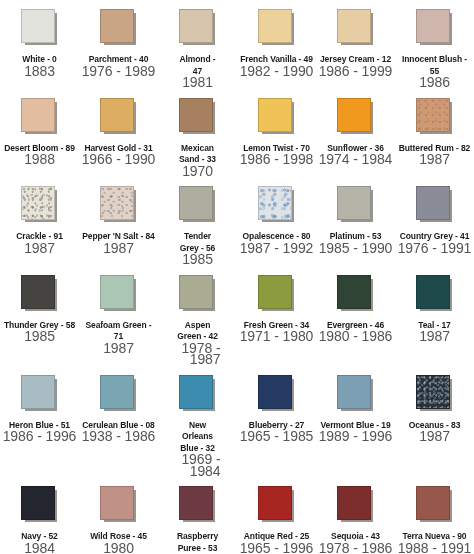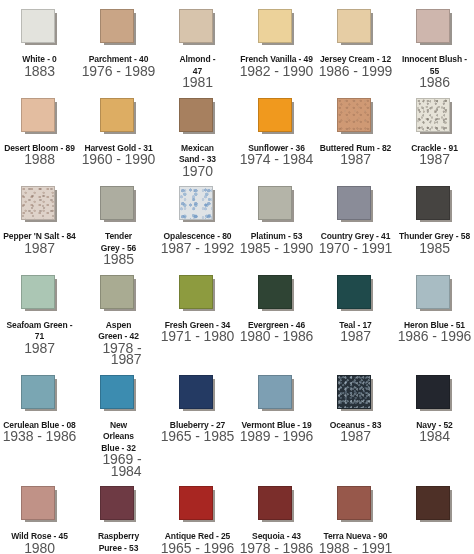--- a/index.html
+++ b/index.html
@@ -201,31 +201,38 @@
           <div class="chip" style="background-color: rgb(227, 189, 160);"></div>
         </div>
         <div class="chip-label">Desert Bloom - 89</div>
         <div class="chip-years">1988</div>
       </div>
       <div class="swatch-cell">
         <div class="chip-wrap">
           <div class="chip" style="background-color: rgb(221, 173, 99);"></div>
         </div>
         <div class="chip-label">Harvest Gold - 31</div>
-        <div class="chip-years">1960 - 1990</div>
+        <div class="chip-years">1966 - 1990</div>
       </div>
       <div class="swatch-cell narrow">
         <div class="chip-wrap">
           <div class="chip" style="background-color: rgb(167, 128, 95);"></div>
         </div>
         <div class="chip-label">Mexican Sand - 33</div>
         <div class="chip-years">1970</div>
       </div>
       <div class="swatch-cell">
         <div class="chip-wrap">
+          <div class="chip" style="background-color: rgb(240, 195, 87);"></div>
+        </div>
+        <div class="chip-label">Lemon Twist - 70</div>
+        <div class="chip-years">1986 - 1998</div>
+      </div>
+      <div class="swatch-cell">
+        <div class="chip-wrap">
           <div class="chip" style="background-color: rgb(240, 153, 30);"></div>
         </div>
         <div class="chip-label">Sunflower - 36</div>
         <div class="chip-years">1974 - 1984</div>
       </div>
       <div class="swatch-cell">
         <div class="chip-wrap">
           <div class="chip tex-rum" style="background-color: rgb(207, 153, 116);"></div>
         </div>
         <div class="chip-label">Buttered Rum - 82</div>
@@ -264,21 +271,21 @@
           <div class="chip" style="background-color: rgb(180, 180, 168);"></div>
         </div>
         <div class="chip-label">Platinum - 53</div>
         <div class="chip-years">1985 - 1990</div>
       </div>
       <div class="swatch-cell">
         <div class="chip-wrap">
           <div class="chip" style="background-color: rgb(138, 140, 152);"></div>
         </div>
         <div class="chip-label">Country Grey - 41</div>
-        <div class="chip-years">1970 - 1991</div>
+        <div class="chip-years">1976 - 1991</div>
       </div>
       <div class="swatch-cell">
         <div class="chip-wrap">
           <div class="chip" style="background-color: rgb(70, 68, 65);"></div>
         </div>
         <div class="chip-label">Thunder Grey - 58</div>
         <div class="chip-years">1985</div>
       </div>
       <div class="swatch-cell">
         <div class="chip-wrap">

